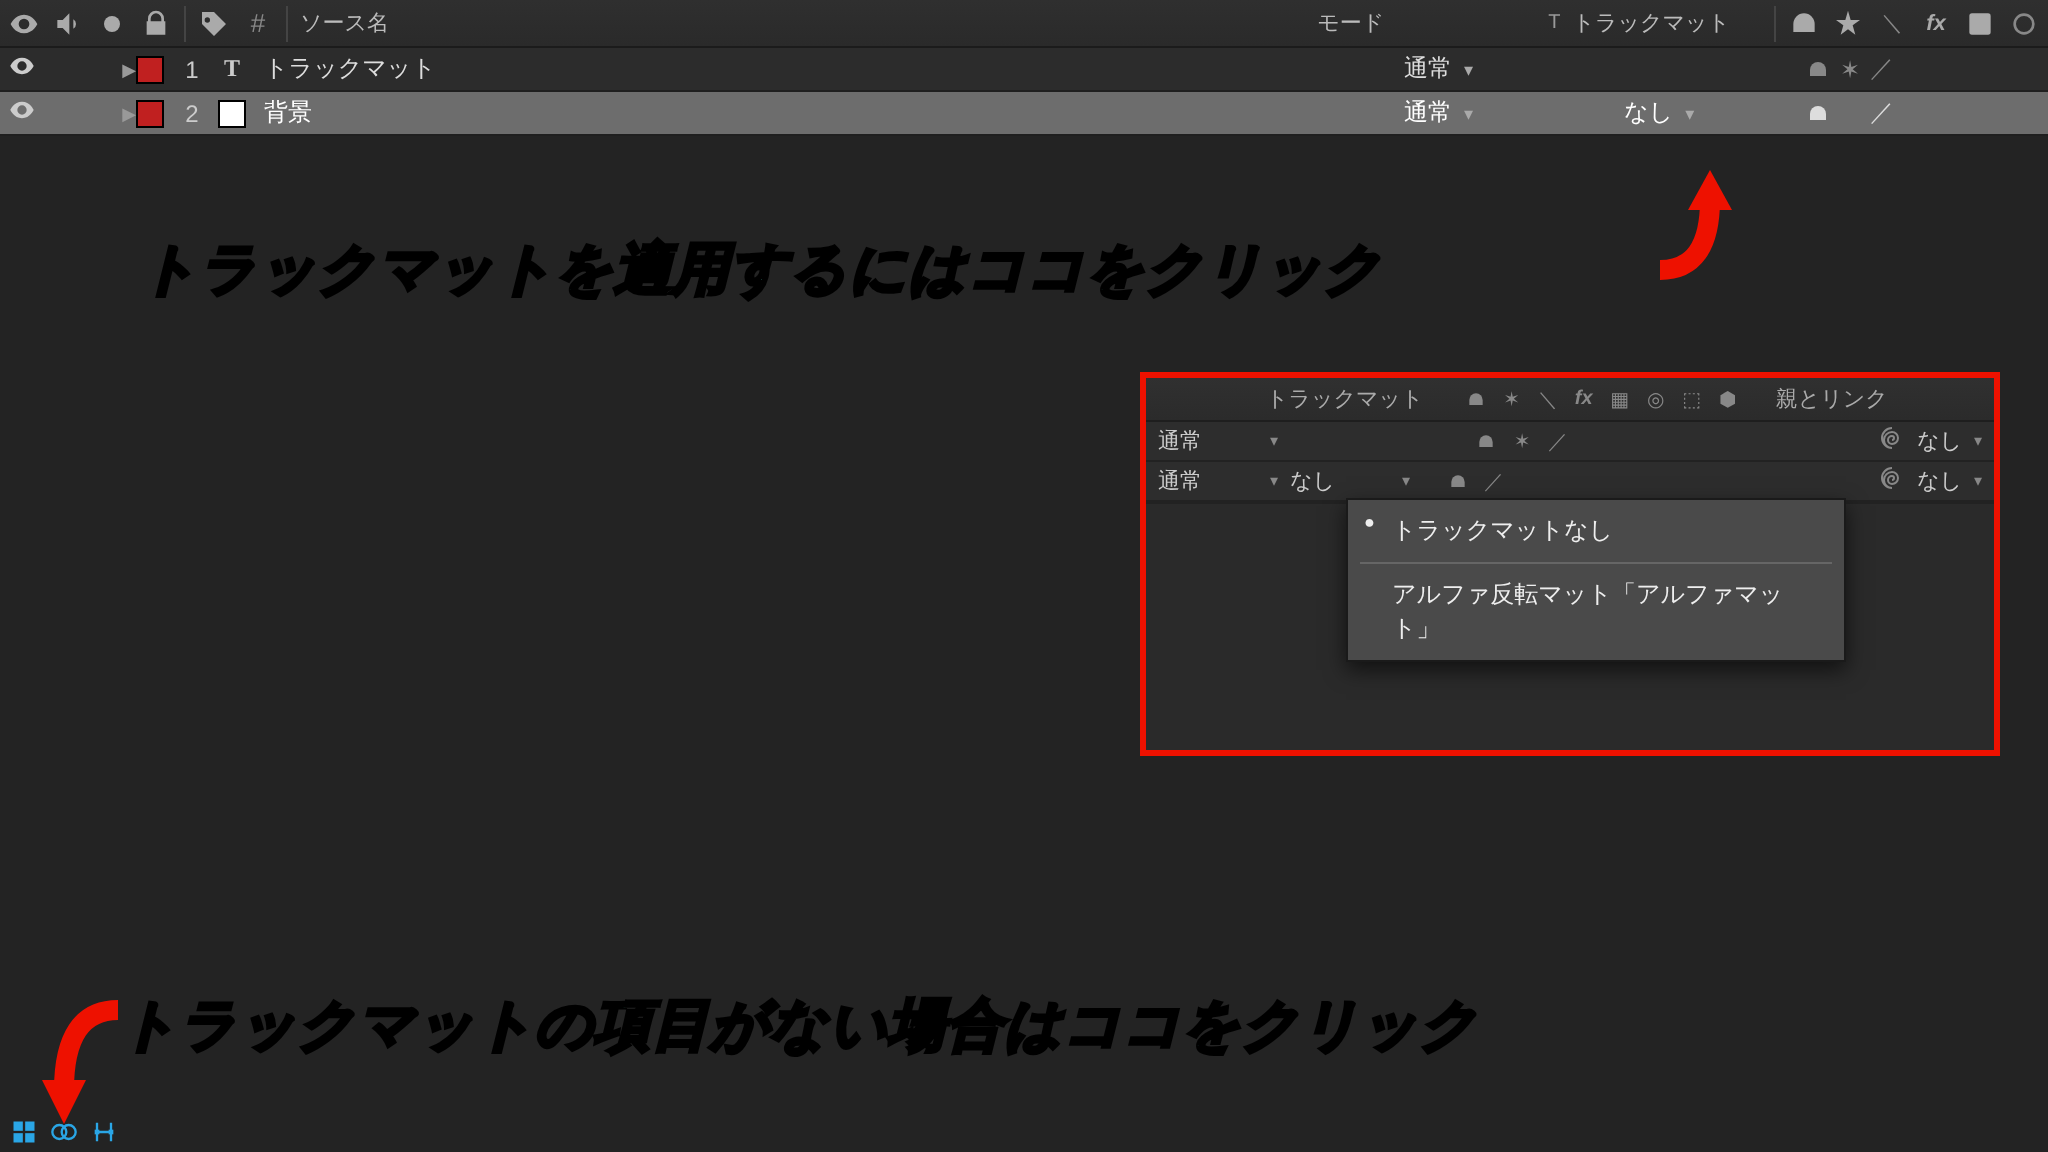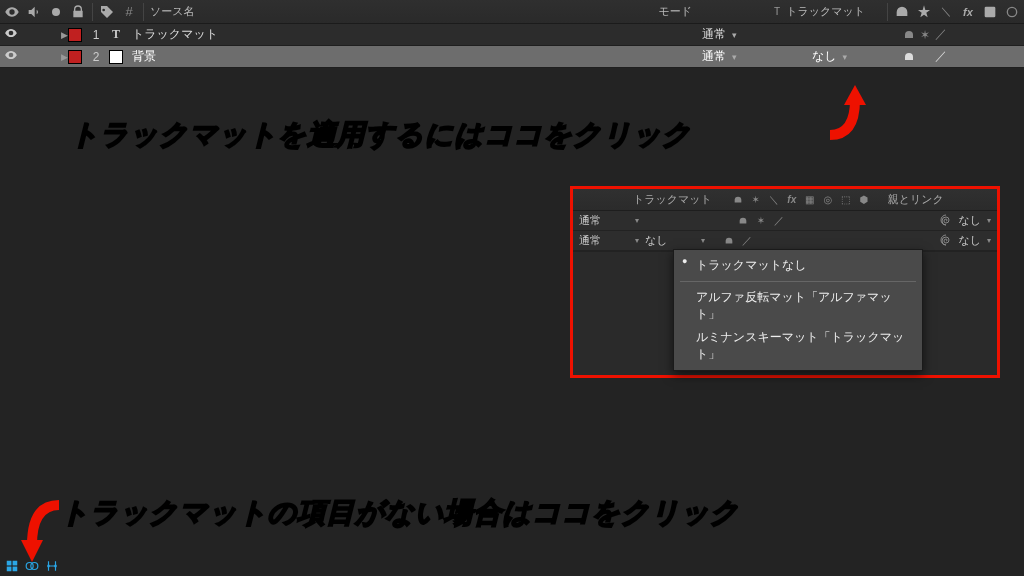--- a/index.html
+++ b/index.html
@@ -375,21 +375,20 @@
     <span>なし</span>
     <span class="caret-sm">▾</span>
   </div>
 
   <div style="height:120px; background:#2a2a2a; border-top:1px solid #222;"></div>
 
   <div class="dd-menu">
     <div class="dd-item sel">トラックマットなし</div>
     <div class="dd-divider"></div>
     <div class="dd-item">アルファ反転マット「アルファマット」</div>
-    <div class="dd-item">ルミナンスキーマット「トラックマット」</div>
   </div>
 </div>
 
 <div class="bottom-icons">
   <span class="bi">
     <svg width="14" height="14" viewBox="0 0 24 24">
         <rect x="3" y="3" width="8" height="8"></rect>
         <rect x="13" y="3" width="8" height="8"></rect>
         <rect x="3" y="13" width="8" height="8"></rect>
         <rect x="13" y="13" width="8" height="8"></rect>

